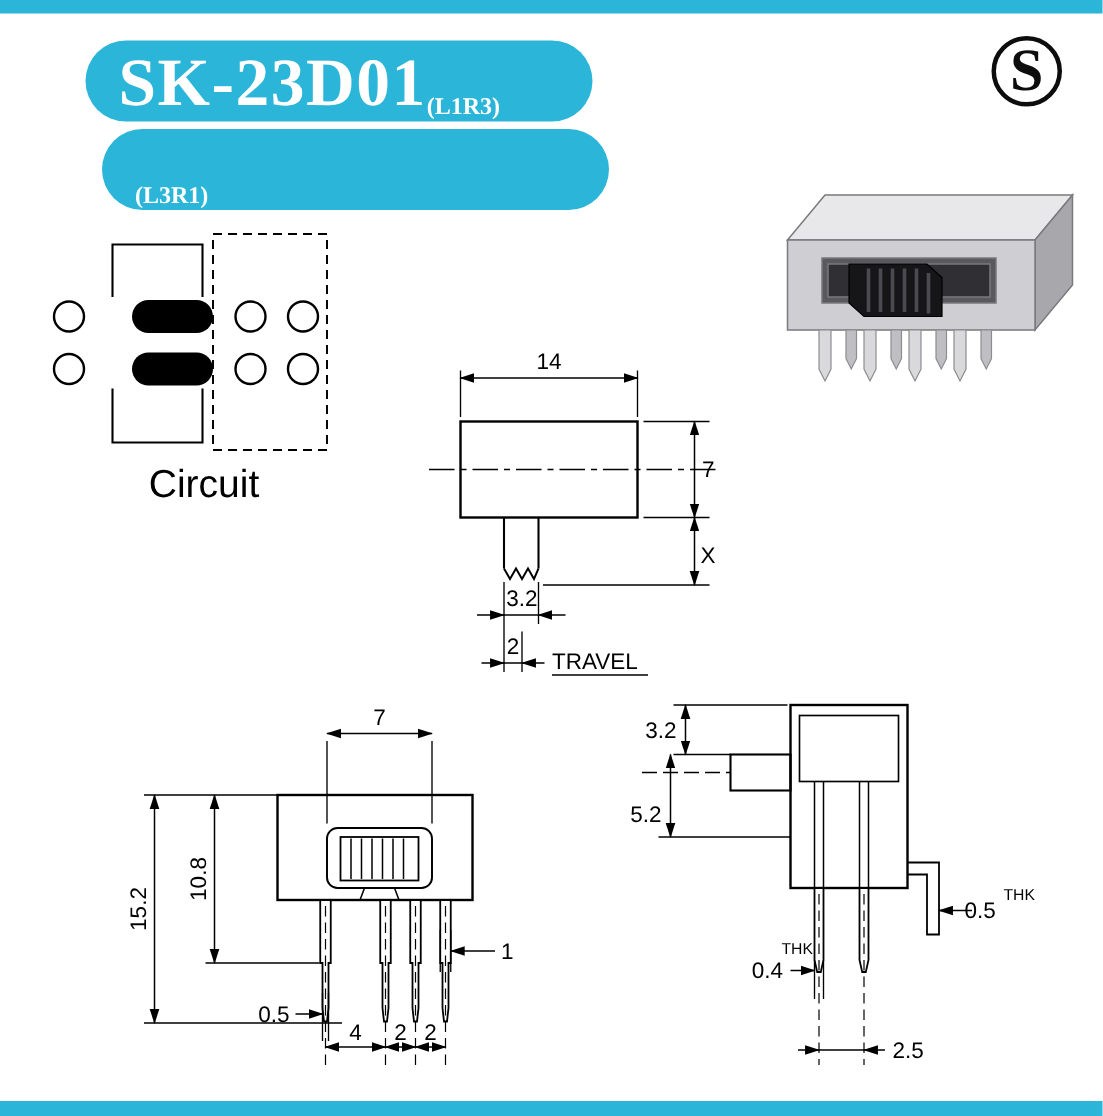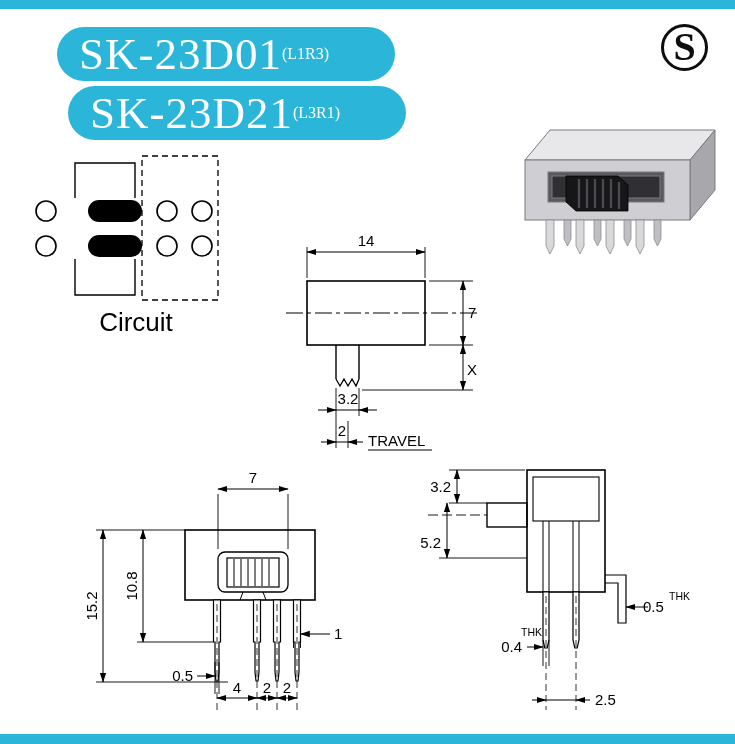--- a/index.html
+++ b/index.html
@@ -2,22 +2,22 @@
 <html lang="en" style="--accent: #2bb6d9;"><head>
 <meta charset="utf-8">
 <style>
   *{margin:0;padding:0;box-sizing:border-box}
   html,body{width:735px;height:744px}
   body{position:relative;background:#fff;font-family:"Liberation Sans",sans-serif;overflow:hidden}
   .bar{position:absolute;left:0;width:735px;background:var(--accent,#2bb6d9)}
   .bar.top{top:0;height:9px}
   .bar.bottom{top:734px;height:10px}
   .badge{position:absolute;height:54px;width:338px;background:var(--accent,#2bb6d9);
-         border-radius:27px;display:flex;align-items:center;color:#fff;
-         font-family:"Liberation Serif",serif;font-weight:normal;padding-left:22px}
+         border-radius:27px;display:flex;align-items:flex-end;color:#fff;
+         font-family:"Liberation Serif",serif;font-weight:bold;padding-left:22px}
   .badge .model{font-size:45px;line-height:52px;letter-spacing:1px}
   .badge .variant{font-size:16px}
   .badge1{left:57px;top:27px}
   .badge2{left:68px;top:86px}
   .logo{position:absolute;left:661px;top:24px;width:47px;height:47px;border:3px solid #0d0d0d;
         border-radius:50%;display:flex;align-items:center;justify-content:center;
         font-family:"Liberation Serif",serif;font-weight:bold;font-size:40px;color:#0d0d0d;padding-bottom:3px}
   svg.photo{position:absolute;left:500px;top:105px}
   svg.drawing{position:absolute;left:0;top:0}
   svg text{font-family:"Liberation Sans",sans-serif;font-size:15px;fill:#000;stroke:none}
@@ -28,21 +28,20 @@
 <body>
 
 <div class="bar top"></div>
 <div class="bar bottom"></div>
 
 <div class="badge badge1">
   <span class="model">SK-23D01</span>
   <span class="variant">(L1R3)</span>
 </div>
 <div class="badge badge2">
-  <span class="model">SK-23D21</span>
   <span class="variant">(L3R1)</span>
 </div>
 
 <div class="logo">
   <span>S</span>
 </div>
 
 <svg class="photo" width="235" height="160" viewBox="0 0 235 160">
   <g stroke="#7a7a7e" stroke-width="1">
     <polygon points="25,55 50,25 215,25 190,55" fill="#e8e8ea"></polygon>

